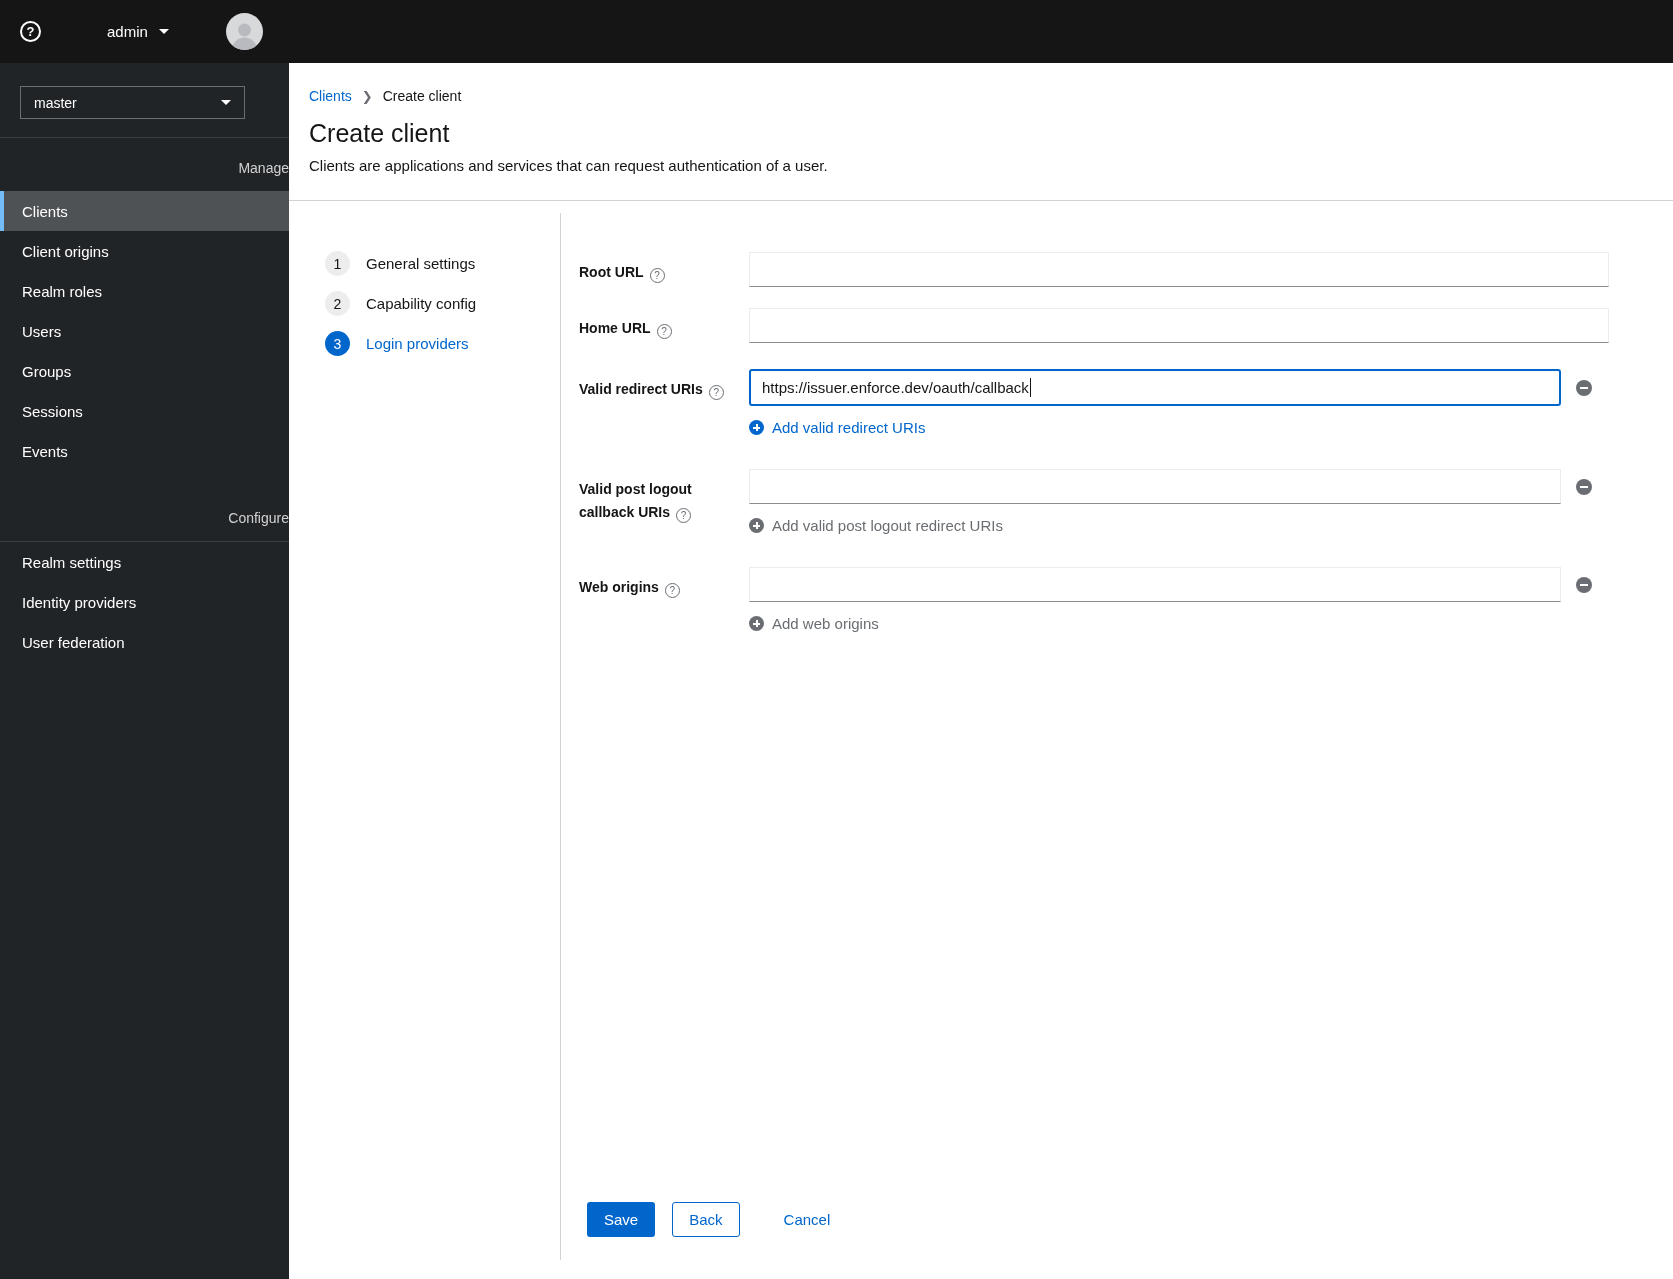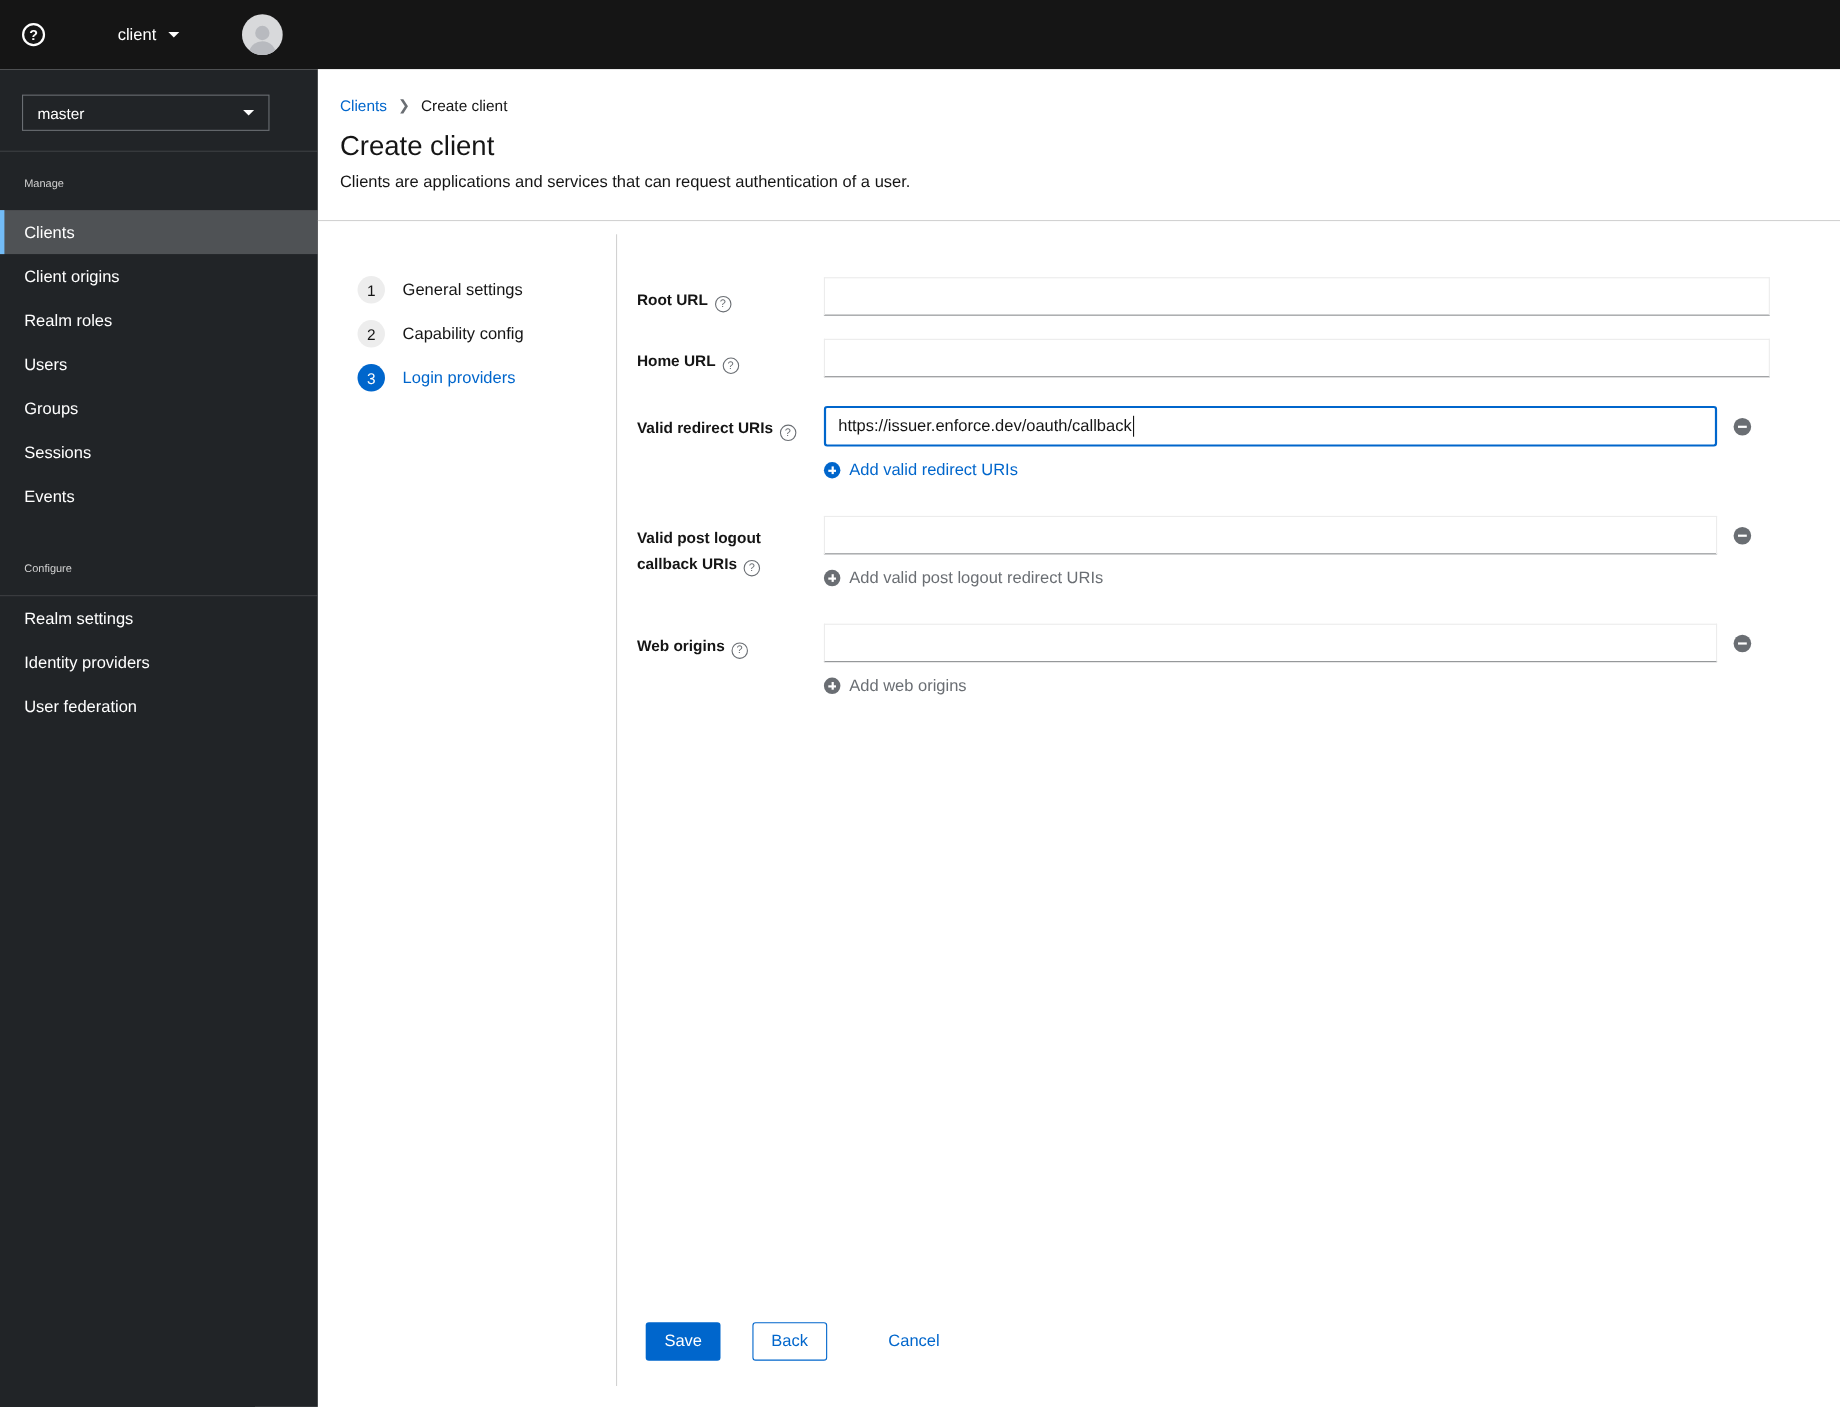--- a/index.html
+++ b/index.html
@@ -18,21 +18,21 @@
   .user-menu { display:flex; align-items:center; gap:11px; margin-left:66px; color:#fff; font-size:15px; cursor:pointer; }
   .caret-down { width:0; height:0; border-left:5px solid transparent; border-right:5px solid transparent; border-top:5px solid #fff; }
   .avatar { width:37px; height:37px; border-radius:50%; background:#d8d9db; margin-left:57px; overflow:hidden; cursor:pointer; display:flex; align-items:flex-end; justify-content:center; }
 
   
   .layout { display:flex; height:1216px; }
   .sidebar { width:289px; background:#212427; flex-shrink:0; }
   .realm-box { width:225px; height:33px; margin:23px 0 0 20px; border:1px solid #6a6e73; display:flex; align-items:center; justify-content:space-between; padding:0 13px; color:#fff; font-size:14px; cursor:pointer; background:#212427; }
   .realm-box .caret-down { border-top-width:5px; }
   .side-sep { border-bottom:1px solid #3c3f42; margin-top:18px; }
-  .nav-group-label { color:#d2d2d2; font-size:10px; padding:20px 0 0 22px; line-height:20px; }
+  .nav-group-label { color:#d2d2d2; font-size:14px; padding:20px 0 0 22px; line-height:20px;text-align:right; }
   .nav-group-label.cfg { padding-top:37px; }
   .side-sep2 { border-bottom:1px solid #3c3f42; margin-top:13px; }
   .nav-list { margin-top:13px; }
   .nav-item { height:40px; display:flex; align-items:center; padding-left:18px; border-left:4px solid transparent; color:#fff; font-size:15px; cursor:pointer; }
   .nav-item.selected { background:#4f5255; border-left-color:#73bcf7; }
 
   
   .content { flex:1; background:#fff; display:flex; flex-direction:column; }
   .page-header { padding:25px 0 0 20px; border-bottom:1px solid #d2d2d2; height:138px; }
   .breadcrumb { display:flex; align-items:center; gap:10px; font-size:14px; }
@@ -69,34 +69,34 @@
   .minus-icon::after { content:""; position:absolute; left:4px; top:7px; width:8px; height:2px; background:#fff; }
   .add-link { display:flex; align-items:center; gap:8px; margin-top:13px; font-size:15px; cursor:pointer; width:max-content; }
   .add-link.enabled { color:#0066cc; }
   .add-link.disabled { color:#6a6e73; cursor:default; }
   .plus-icon { width:15px; height:15px; border-radius:50%; position:relative; flex-shrink:0; }
   .add-link.enabled .plus-icon { background:#0066cc; }
   .add-link.disabled .plus-icon { background:#6a6e73; }
   .plus-icon::before { content:""; position:absolute; left:4px; top:6.5px; width:7px; height:2px; background:#fff; }
   .plus-icon::after { content:""; position:absolute; left:6.5px; top:4px; width:2px; height:7px; background:#fff; }
 
-  .actions { margin-top:auto; padding:0 0 42px 8px; display:flex; align-items:center;gap:12px; }
+  .actions { margin-top:auto; padding:0 0 42px 8px; display:flex; align-items:center; }
   .btn { height:35px; font-size:15px; border-radius:3px; cursor:pointer; font-family:inherit; }
   .btn-primary { background:#0066cc; color:#fff; border:none; padding:0 17px; }
   .btn-secondary { background:#fff; color:#0066cc; border:1px solid #0066cc; padding:0 16px; margin-left:17px; }
   .btn-link { background:none; border:none; color:#0066cc; padding:0; margin-left:44px; }
 </style>
 </head>
 <body>
 
 <header class="masthead">
   <div class="m-right">
     <span class="help-circle">?</span>
     <div class="user-menu">
-      <span>client</span>
+      <span>admin</span>
       <span class="caret-down"></span>
     </div>
     <div class="avatar">
       <svg width="27" height="29" viewBox="0 0 27 29">
         <circle cx="13.5" cy="9" r="6.5" fill="#b8babf"></circle>
         <path d="M1,29 a12.5,12.5 0 0 1 25,0 z" fill="#b8babf"></path>
       </svg>
     </div>
   </div>
 </header>

